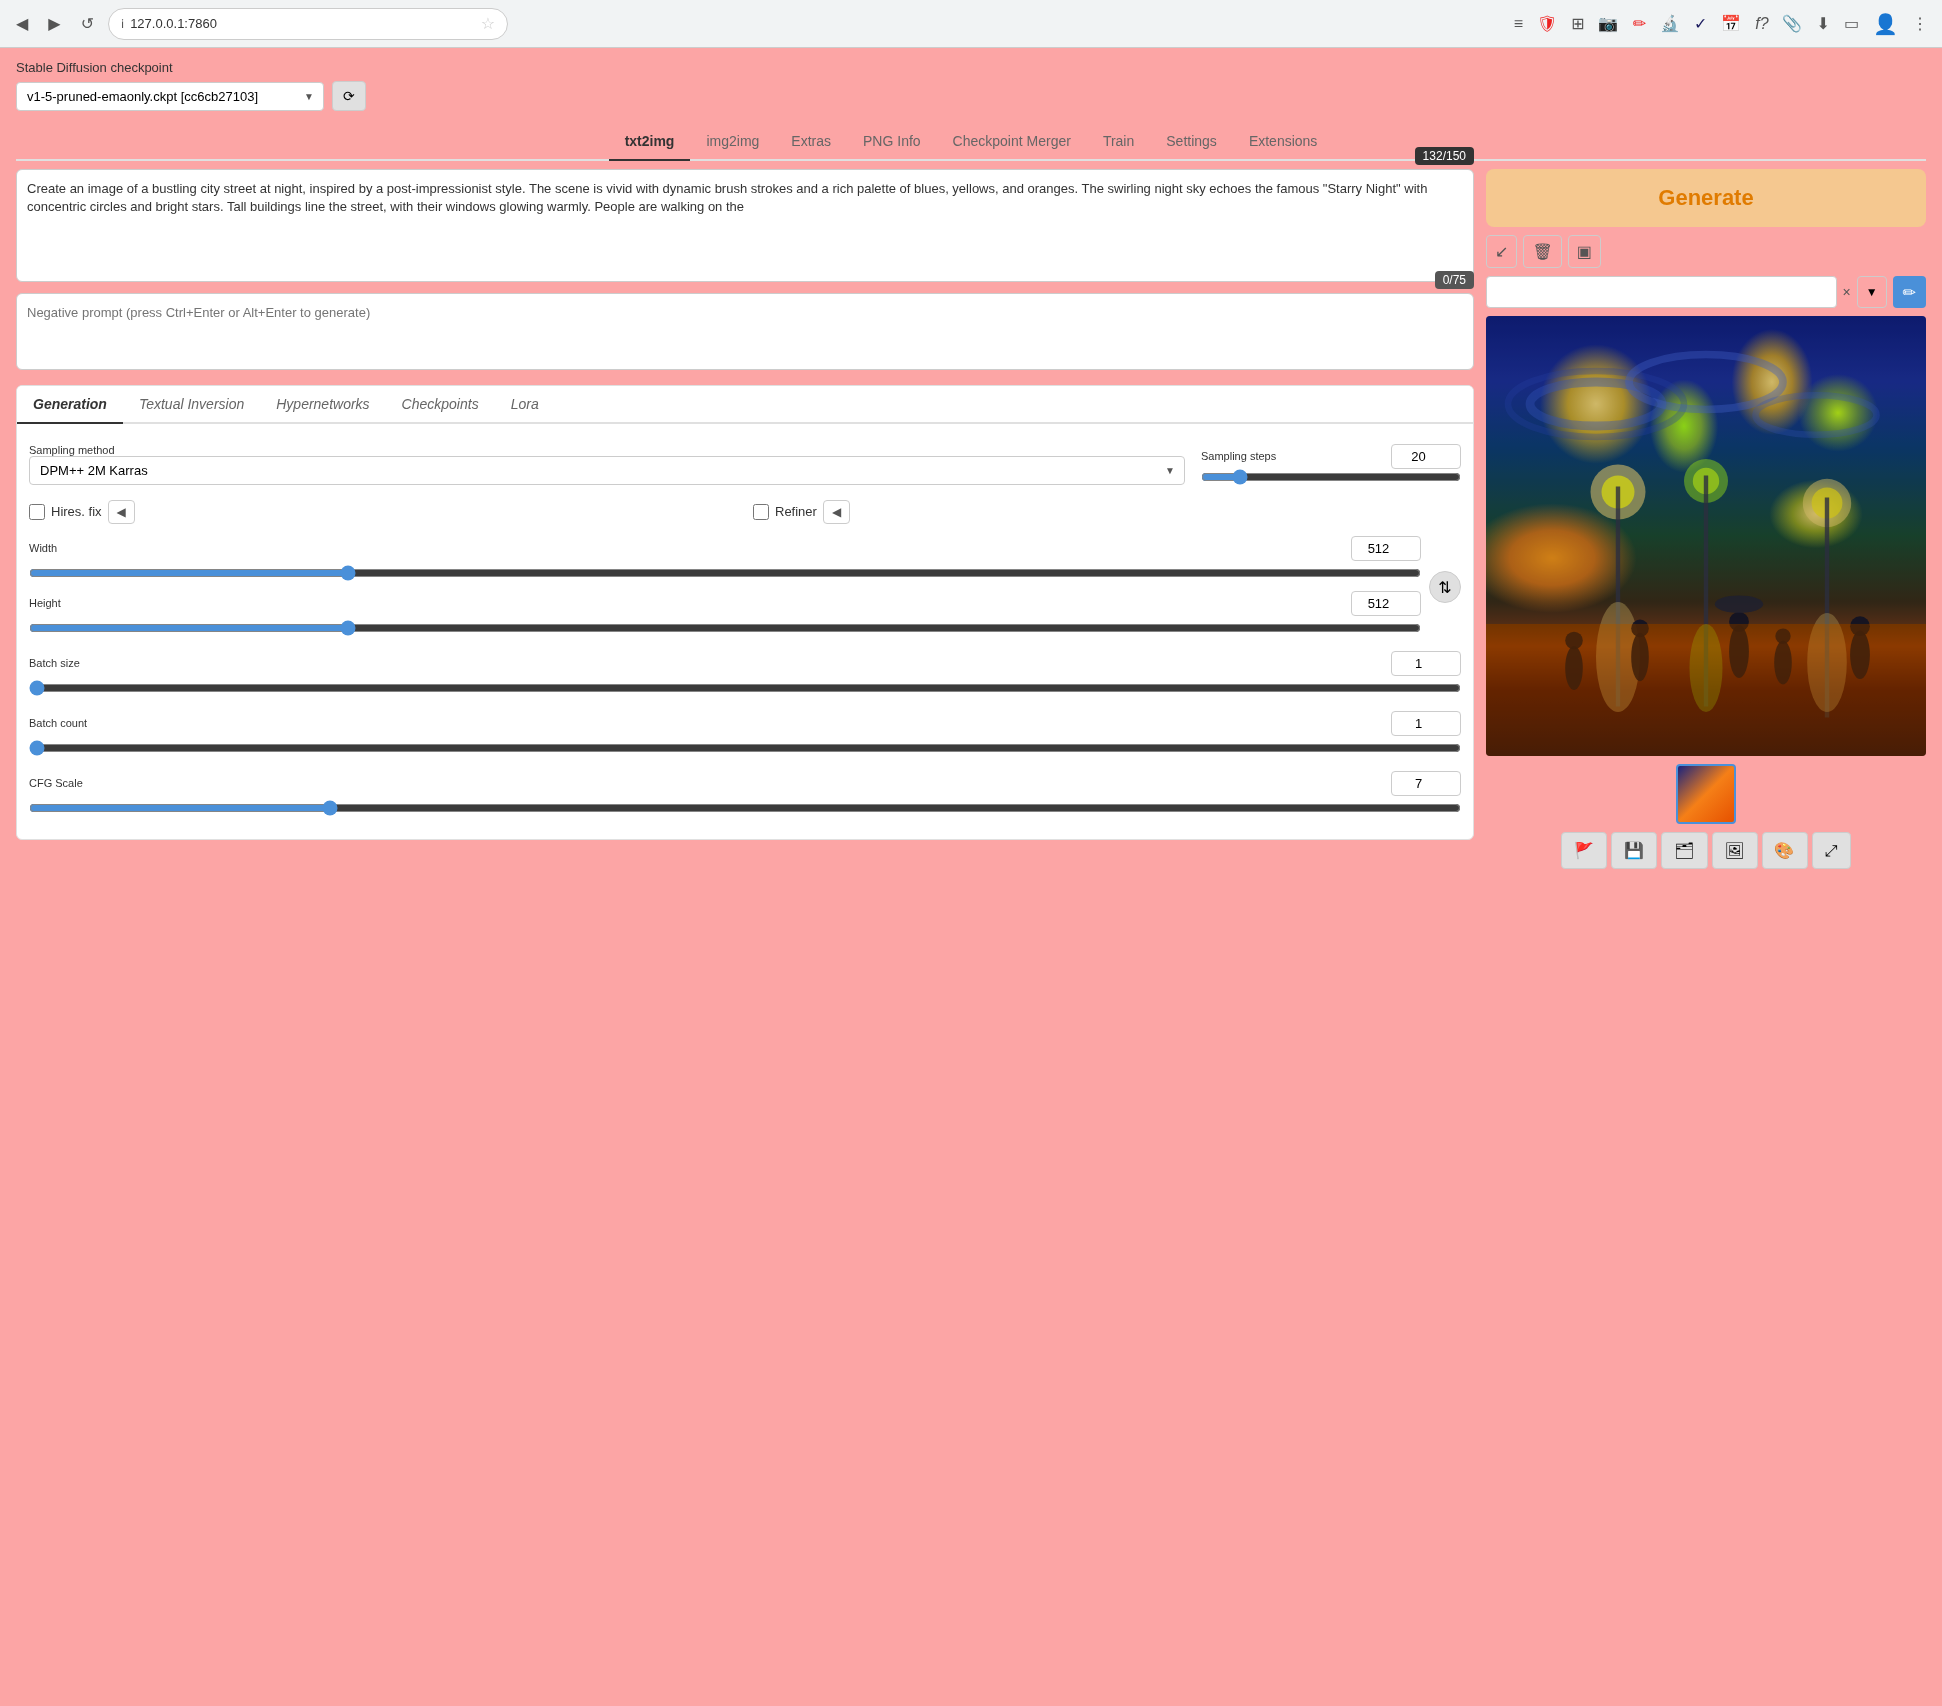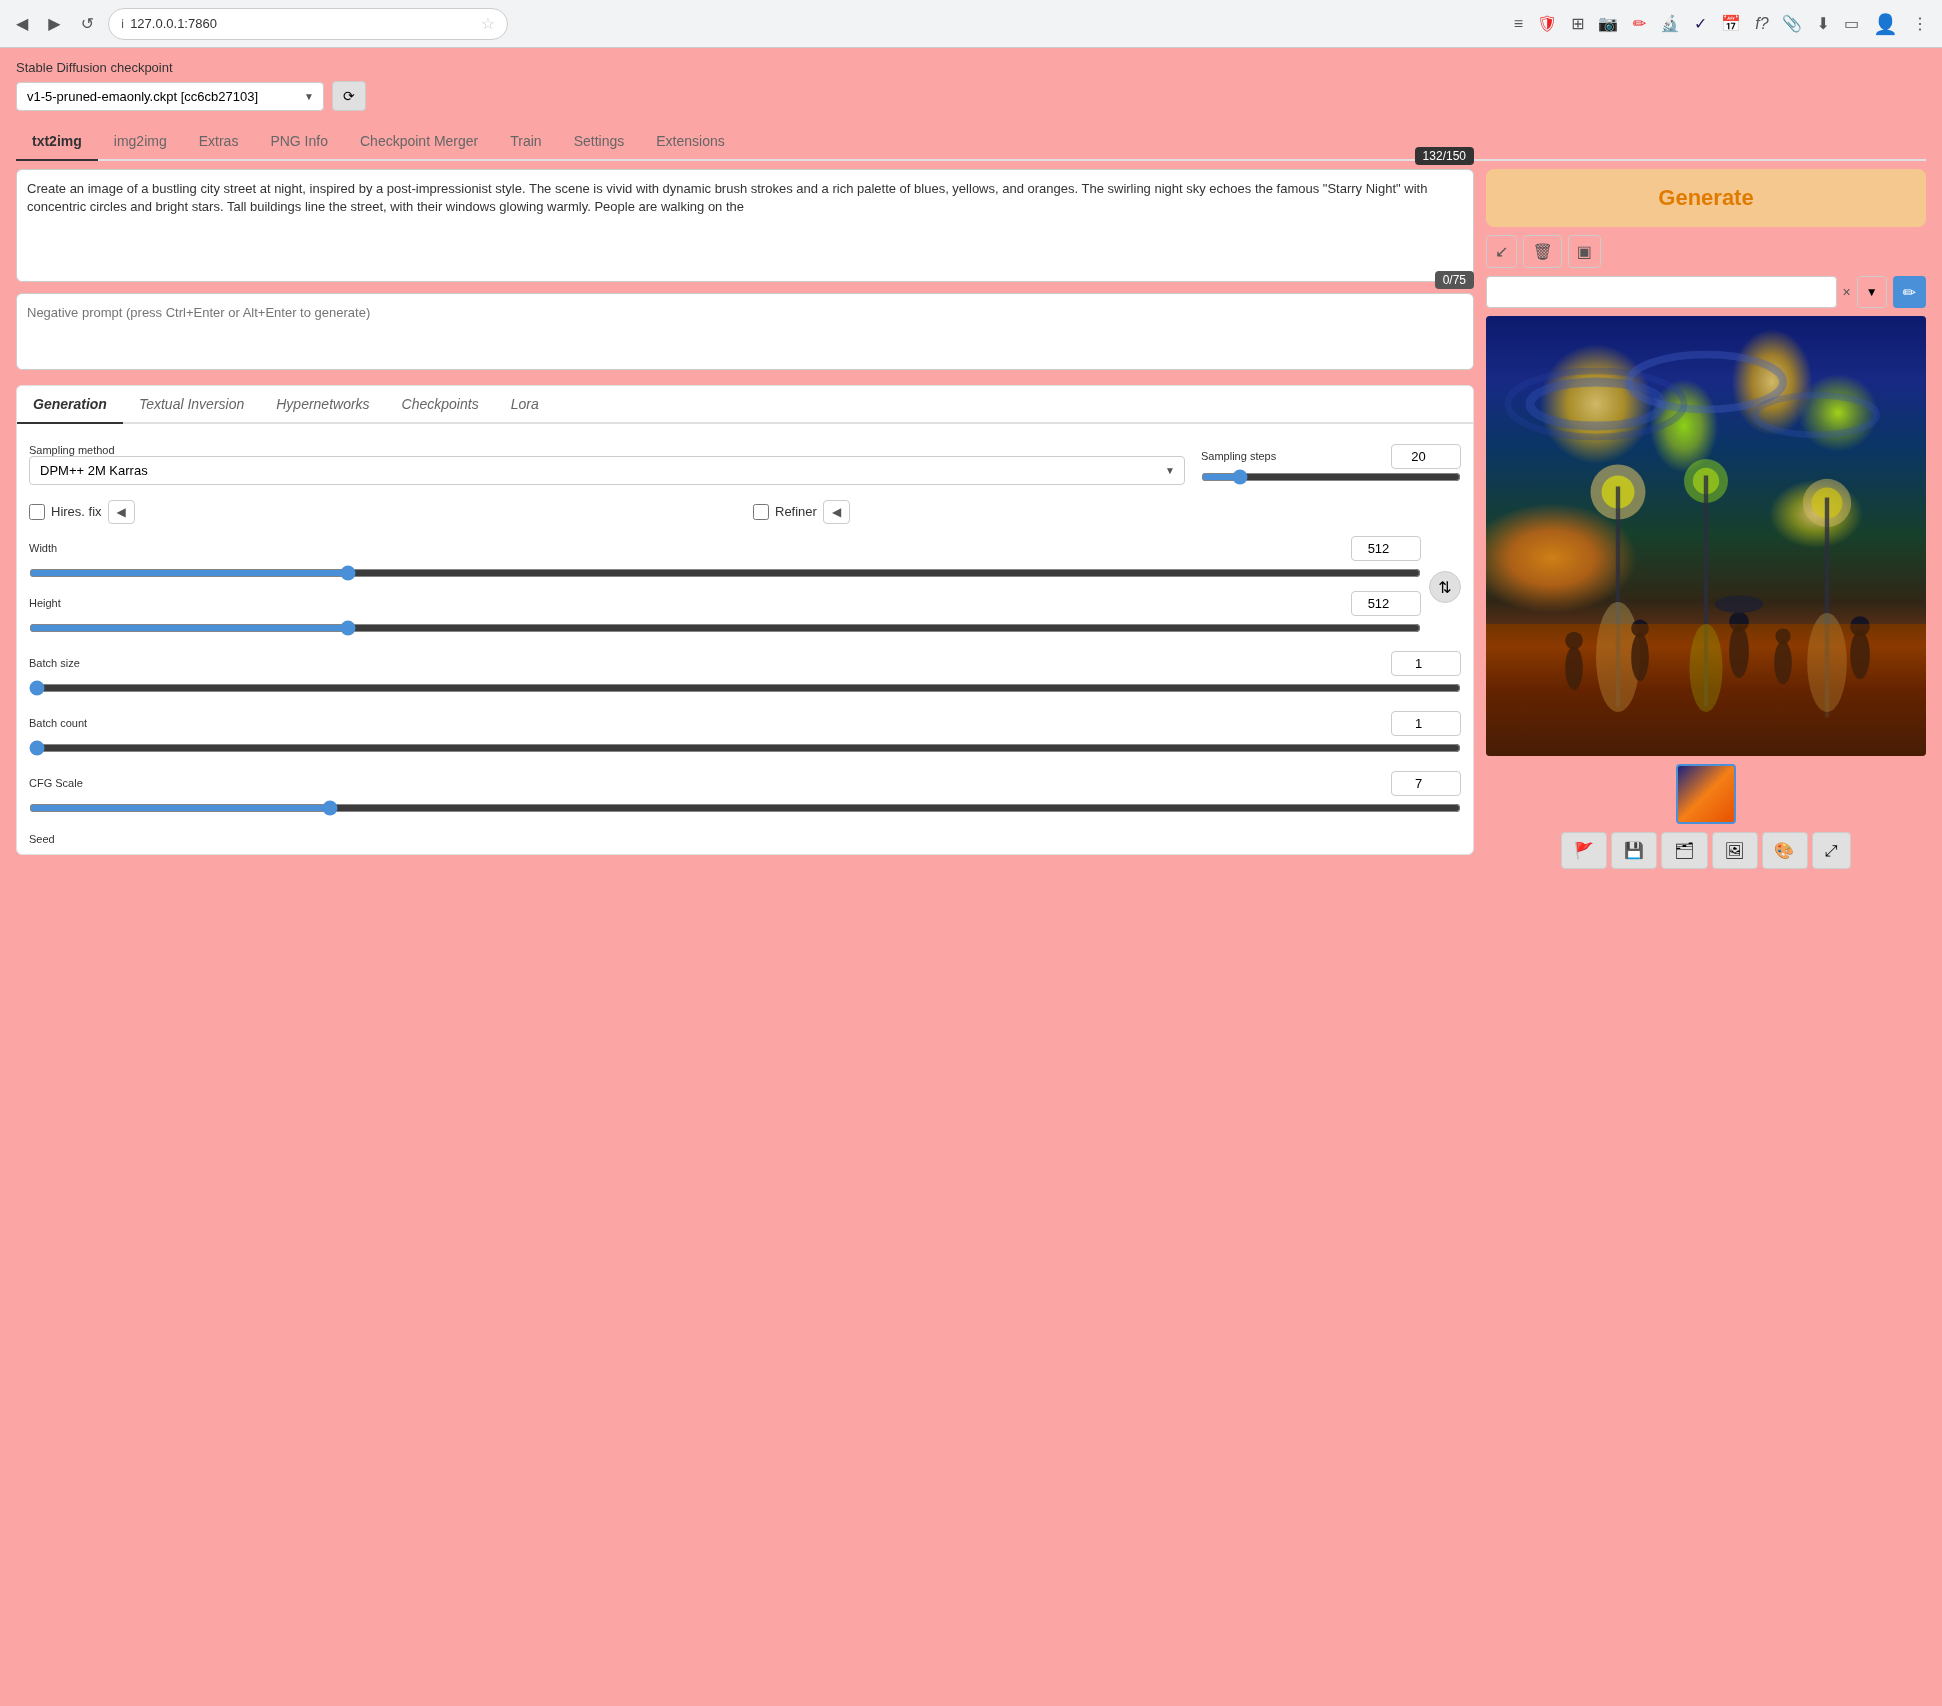--- a/index.html
+++ b/index.html
@@ -43,21 +43,21 @@
     .checkpoint-select-wrapper::after {
       content: '▼'; position: absolute; right: 10px; top: 50%; transform: translateY(-50%);
       font-size: 10px; pointer-events: none; color: #555;
     }
     .refresh-btn {
       background: #e0e0e0; border: 1px solid #ccc; border-radius: 4px; padding: 6px 10px;
       cursor: pointer; font-size: 14px;
     }
 
     
-    .main-tabs { display: flex; border-bottom: 2px solid #e0e0e0; margin-bottom: 0; }
+    .main-tabs { display: flex; border-bottom: 2px solid #e0e0e0; margin-bottom: 0; justify-content: center; }
     .main-tab {
       padding: 10px 16px; cursor: pointer; font-size: 14px; color: #666; border: none;
       background: none; border-bottom: 2px solid transparent; margin-bottom: -2px;
     }
     .main-tab.active { color: #333; font-weight: 600; border-bottom: 2px solid #333; }
 
     
     .content-area { display: flex; gap: 12px; padding-top: 8px; }
     .left-panel { flex: 1; }
     .right-panel { width: 440px; }
@@ -327,23 +327,20 @@
             </div>
 
             <div style="margin-bottom:12px;">
               <div style="display:flex; align-items:center; justify-content:space-between; margin-bottom:4px;">
                 <span class="param-label">CFG Scale</span>
                 <input type="number" class="num-input" value="7" style="">
               </div>
               <input type="range" min="1" max="30" value="7" style="width: 100%;">
             </div>
 
-            <div>
-              <span class="param-label">Seed</span>
-            </div>
 
           </div>
         </div>
       </div>
     </div>
 
     <div class="right-panel">
 
       
       <button class="generate-btn">Generate</button>

